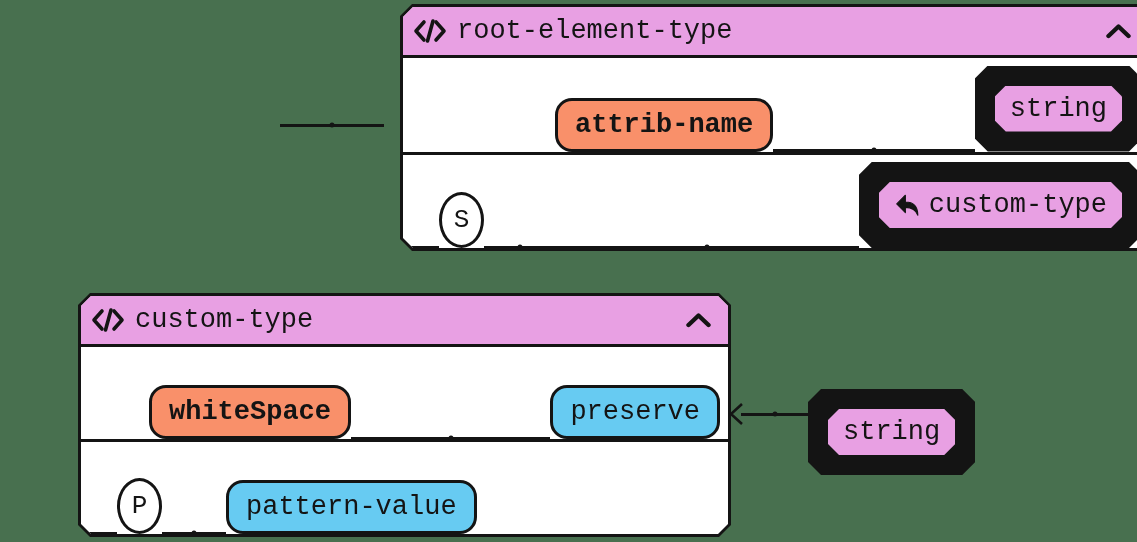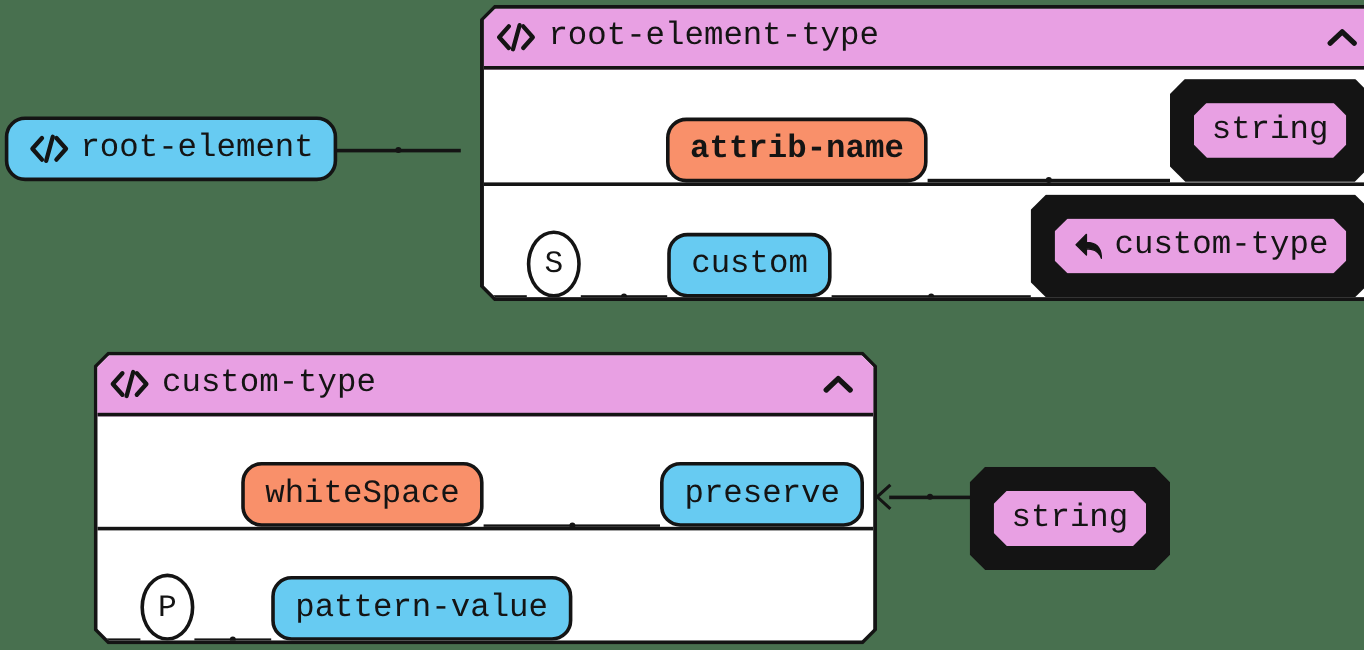--- a/index.html
+++ b/index.html
@@ -109,28 +109,20 @@
   .floating { position:absolute; z-index:2; }
   svg { display:block; }
 </style>
 </head>
 <body>
 
 <div class="canvas">
 
   <div class="abs-line line mid" style="left:280px; top:124px; width:104px;"></div>
 
-  <div class="node blue floating" style="left:4px; top:97px;">
-    <svg width="34" height="26" viewBox="0 0 34 26">
-      <polyline points="11,4 3,13 11,22" fill="none" stroke="#141414" stroke-width="3.6" stroke-linecap="round" stroke-linejoin="round"></polyline>
-      <line x1="20" y1="3" x2="14.5" y2="23" stroke="#141414" stroke-width="3.6" stroke-linecap="round"></line>
-      <polyline points="23,4 31,13 23,22" fill="none" stroke="#141414" stroke-width="3.6" stroke-linecap="round" stroke-linejoin="round"></polyline>
-    </svg>
-    <span>root-element</span>
-  </div>
 
   <div class="box" style="left:400px; top:4px; width:751px; height:247px;">
     <div class="box-in">
 
       <div class="box-header">
         <svg width="34" height="26" viewBox="0 0 34 26">
           <polyline points="11,4 3,13 11,22" fill="none" stroke="#141414" stroke-width="3.6" stroke-linecap="round" stroke-linejoin="round"></polyline>
           <line x1="20" y1="3" x2="14.5" y2="23" stroke="#141414" stroke-width="3.6" stroke-linecap="round"></line>
           <polyline points="23,4 31,13 23,22" fill="none" stroke="#141414" stroke-width="3.6" stroke-linecap="round" stroke-linejoin="round"></polyline>
         </svg>
@@ -151,23 +143,20 @@
           </div>
         </div>
       </div>
 
       <div class="box-row row-divider">
         <div class="line" style="width:36px;"></div>
         <div class="oval">
           <span>S</span>
         </div>
         <div class="line mid" style="width:72px;"></div>
-        <div class="node blue">
-          <span>custom</span>
-        </div>
         <div class="line line-flex mid"></div>
         <div class="octo" style="margin-right:6px;">
           <div class="octo-in">
             <svg width="26" height="26" viewBox="0 0 24 24">
               <path d="M10.5 3 L2.5 11 L10.5 19 L10.5 14.2 C16.5 14.2 20.3 16.4 22 21.5 C22 12.5 17 9.2 10.5 9.2 Z" fill="#141414" stroke="#141414" stroke-width="1" stroke-linejoin="round"></path>
             </svg>
             <span>custom-type</span>
           </div>
         </div>
       </div>
@@ -184,21 +173,21 @@
           <line x1="20" y1="3" x2="14.5" y2="23" stroke="#141414" stroke-width="3.6" stroke-linecap="round"></line>
           <polyline points="23,4 31,13 23,22" fill="none" stroke="#141414" stroke-width="3.6" stroke-linecap="round" stroke-linejoin="round"></polyline>
         </svg>
         <span class="box-title">custom-type</span>
         <svg class="chev" width="27" height="16" viewBox="0 0 27 16">
           <polyline points="3.5,13 13.5,3.5 23.5,13" fill="none" stroke="#141414" stroke-width="4.4" stroke-linecap="round" stroke-linejoin="round"></polyline>
         </svg>
       </div>
 
       <div class="box-row">
-        <div class="node orange" style="margin-left:120px;">
+        <div class="node orange" style="margin-left:68px;font-weight:bold;">
           <span>whiteSpace</span>
         </div>
         <div class="line line-flex mid"></div>
         <div class="node blue" style="margin-right:8px;">
           <span>preserve</span>
         </div>
       </div>
 
       <div class="box-row row-divider">
         <div class="line" style="width:36px;"></div>

